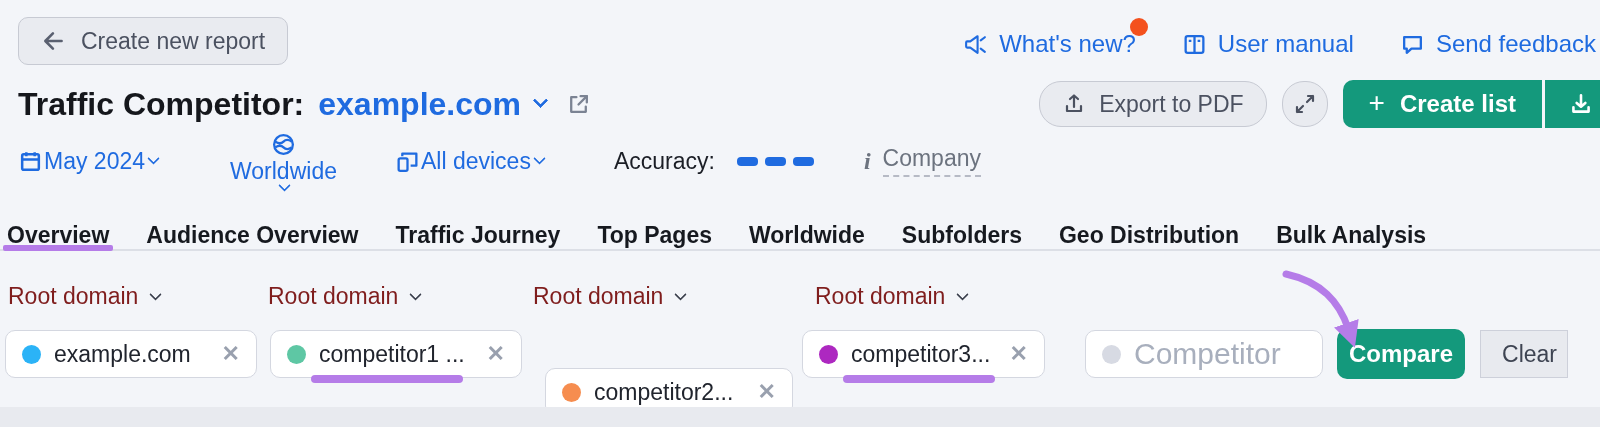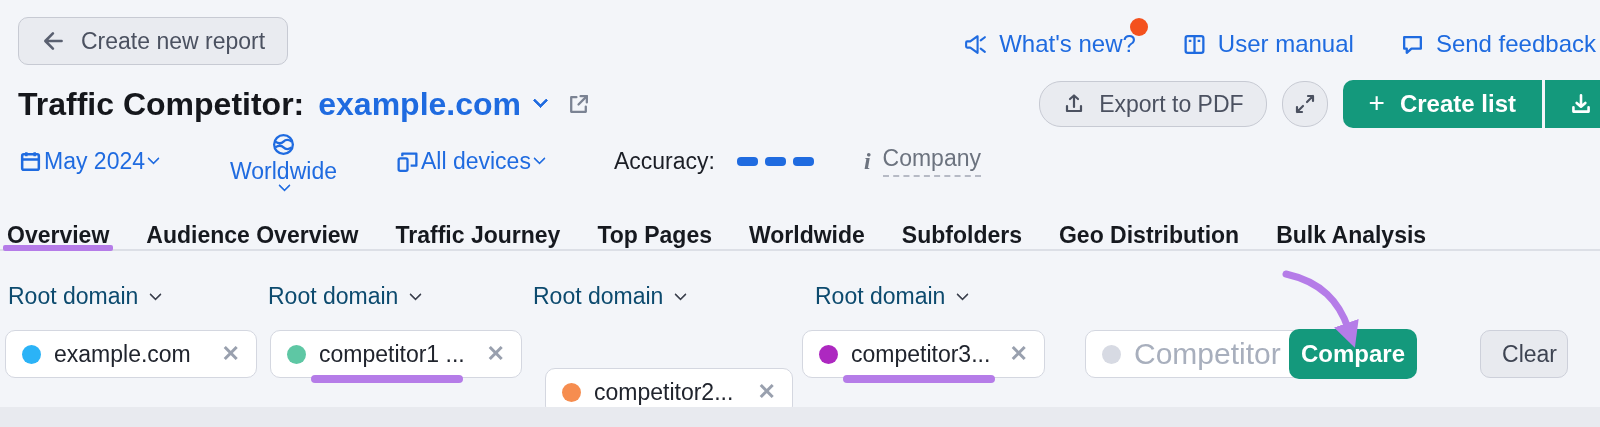--- a/index.html
+++ b/index.html
@@ -85,21 +85,21 @@
               display:flex; gap:37px; padding-left:7px;
               border-bottom:2px solid #dcdfe6; font-size:23px; font-weight:600;
               color:#16191f;align-items:flex-end; }
   .tab { position:relative; display:flex; align-items:center; cursor:pointer; white-space:nowrap; }
   .tab.active::after { content:""; position:absolute; left:-4px; right:-4px; bottom:-2px;
                        height:6px; background:#b57ce8; border-radius:2px; }
 
   
   .row-selectors { position:absolute; top:283px; left:0; right:0; height:30px; }
   .selector { position:absolute; display:flex; align-items:center; gap:13px;
-              font-size:23px; color:#0c4a6e; cursor:pointer; }
+              font-size:23px; color:#7f1d1d; cursor:pointer; }
   .selector .chev { width:9px; height:9px; border-width:2.6px; margin-top:-4px; }
   .sel-0 { left:8px; } .sel-1 { left:268px; } .sel-2 { left:533px; } .sel-3 { left:815px; }
 
   
   .row-chips { position:absolute; top:330px; left:5px; right:0; height:50px; }
   .chip, .chip-input {
     position:absolute; height:48px; background:#fff;
     border:1.5px solid #d4d7e0; border-radius:10px;
     display:flex; align-items:center; padding:0 16px; gap:13px;
     font-size:23px; color:#20242d;
@@ -110,27 +110,27 @@
   .chip-0 { left:0; width:252px; }
   .chip-1 { left:265px; width:252px; }
   .chip-2 { left:540px; width:248px;margin-top:38px; }
   .chip-3 { left:797px; width:243px; }
   .annotated::after { content:""; position:absolute; left:40px; width:152px; height:8px;
                       bottom:-6px; background:#b57ce8; border-radius:4px; }
   .chip-input { left:1080px; width:238px; }
   .chip-input input { border:none; outline:none; background:transparent; flex:1; width:100%;
                       font-family:"Liberation Sans", sans-serif; font-size:30px; color:#4c1d95; }
   .chip-input input::placeholder { color:#a8afbd; }
-  .btn-compare { position:absolute; left:1284px; width:128px; height:50px; top:-1px;
+  .btn-compare { position:absolute; left:1332px; width:128px; height:50px; top:-1px;
                  background:#14997c; color:#fff; border:none; border-radius:10px;
                  font-family:"Liberation Sans", sans-serif; font-size:24px; font-weight:600;
                  cursor:pointer; }
   .btn-clear { position:absolute; left:1475px; width:88px; height:48px;
                background:#e8eaef; color:#3e4452; border:1.5px solid #cdd0da;
-               border-radius:10px; font-family:"Liberation Sans", sans-serif;
+               border-radius:0; font-family:"Liberation Sans", sans-serif;
                font-size:23px; cursor:pointer;padding-left:11px; }
 
   .anno-arrow { position:absolute; left:1268px; top:264px; pointer-events:none; }
 
   .bottom-card { position:absolute; top:410px; left:18px; right:-20px; height:30px;
                  background:#ffffff; border-radius:16px 16px 0 0; }
 </style>
 </head>
 <body>
 

